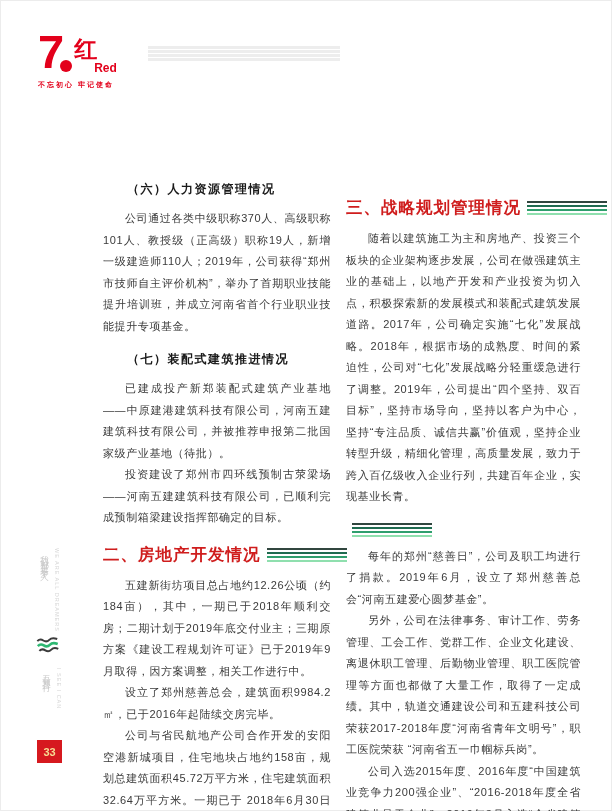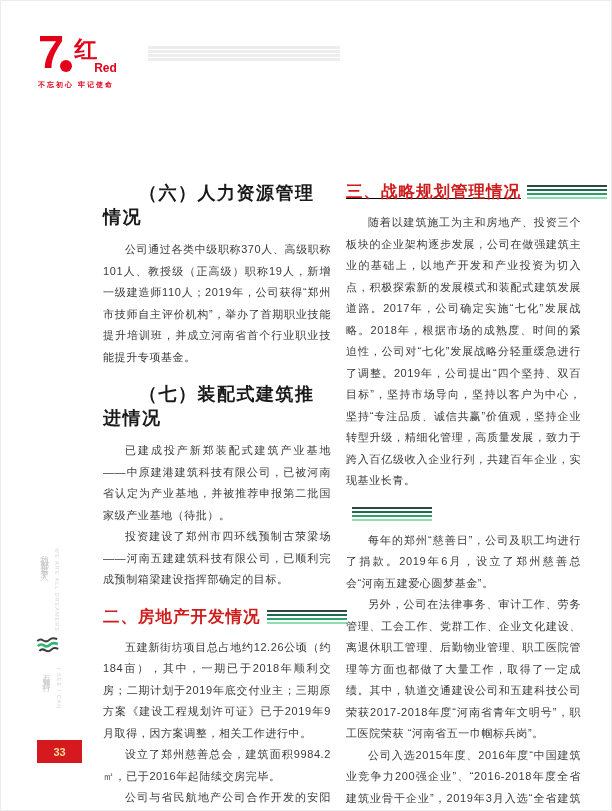--- a/index.html
+++ b/index.html
@@ -26,27 +26,27 @@
   
   .grey-stripes{position:absolute;left:148px;top:46px;width:192px;}
   .grey-stripes div{height:3px;background:#ededed;margin-bottom:1px;}
 
   
   .col{position:absolute;top:176px;}
   .col-left{left:103px;width:228px;}
   .col-right{left:346px;width:235px;}
 
   .sub-h{
-    font-weight:bold;font-size:18px;color:#1a1a1a;
+    font-weight:bold;font-size:12px;color:#1a1a1a;
     text-indent:2em;margin:14px 0 10px 0;letter-spacing:1.5px;
   }
   .col > .sub-h:first-child{margin-top:5px;}
 
   .red-h{display:flex;align-items:center;justify-content:space-between;margin:15px 0 9px 0;}
-  .col > .red-h:first-child{margin-top:5px;text-decoration:underline;}
+  .col > .red-h:first-child{margin-top:21px;}
   .red-h .t{color:#cf1d1d;font-size:16.5px;font-weight:bold;letter-spacing:1px;white-space:nowrap;}
   .stripes{width:80px;flex:none;margin-left:6px;}
   .stripes div{height:2px;margin-bottom:2px;}
   .stripes div:nth-child(1){background:#31463f;}
   .stripes div:nth-child(2){background:#1f6b50;}
   .stripes div:nth-child(3){background:#2f9e6d;}
   .stripes div:nth-child(4){background:#8fdfae;margin-bottom:0;}
 
   p.body{
     font-size:11px;line-height:21.5px;color:#3a3a3a;
@@ -54,21 +54,21 @@
   }
 
   
   .v-wrap{position:absolute;display:flex;flex-direction:row;align-items:flex-start;}
   .v-cn{writing-mode:vertical-rl;text-orientation:upright;color:#c9c9c9;font-size:8.5px;letter-spacing:3px;line-height:13px;}
   .v-en{writing-mode:vertical-rl;color:#d6d6d6;font-size:5.5px;letter-spacing:1px;margin-left:2px;line-height:8px;}
   .slogan1{left:38px;top:548px;}
   .slogan2{left:40px;top:668px;}
   .flag{position:absolute;left:36px;top:634px;transform:rotate(-6deg);}
   .page-num{
-    position:absolute;left:37px;top:740px;width:45px;height:23px;
+    position:absolute;left:37px;top:740px;width:25px;height:23px;
     background:#d6191f;color:#f7dd95;font-size:11px;font-weight:bold;
     display:flex;align-items:center;justify-content:center;
   }
 </style>
 </head>
 <body>
 
 <div class="page">
 
   <div class="logo">
@@ -88,21 +88,21 @@
       <div></div>
       <div></div>
       <div></div>
   </div>
 
   <div class="col col-left">
     <div class="sub-h">（六）人力资源管理情况</div>
     <p class="body">公司通过各类中级职称370人、高级职称101人、教授级（正高级）职称19人，新增一级建造师110人；2019年，公司获得“郑州市技师自主评价机构”，举办了首期职业技能提升培训班，并成立河南省首个行业职业技能提升专项基金。</p>
 
     <div class="sub-h">（七）装配式建筑推进情况</div>
-    <p class="body">已建成投产新郑装配式建筑产业基地——中原建港建筑科技有限公司，已被河南省认定为产业基地，并被推荐申报第二批国家级产业基地（待批）。</p>
+    <p class="body">已建成投产新郑装配式建筑产业基地——中原建港建筑科技有限公司，河南五建建筑科技有限公司，并被推荐申报第二批国家级产业基地（待批）。</p>
     <p class="body">投资建设了郑州市四环线预制古荥梁场——河南五建建筑科技有限公司，已顺利完成预制箱梁建设指挥部确定的目标。</p>
 
     <div class="red-h">
       <span class="t">二、房地产开发情况</span>
       <span class="stripes">
           <div></div>
           <div></div>
           <div></div>
           <div></div>
         </span>

